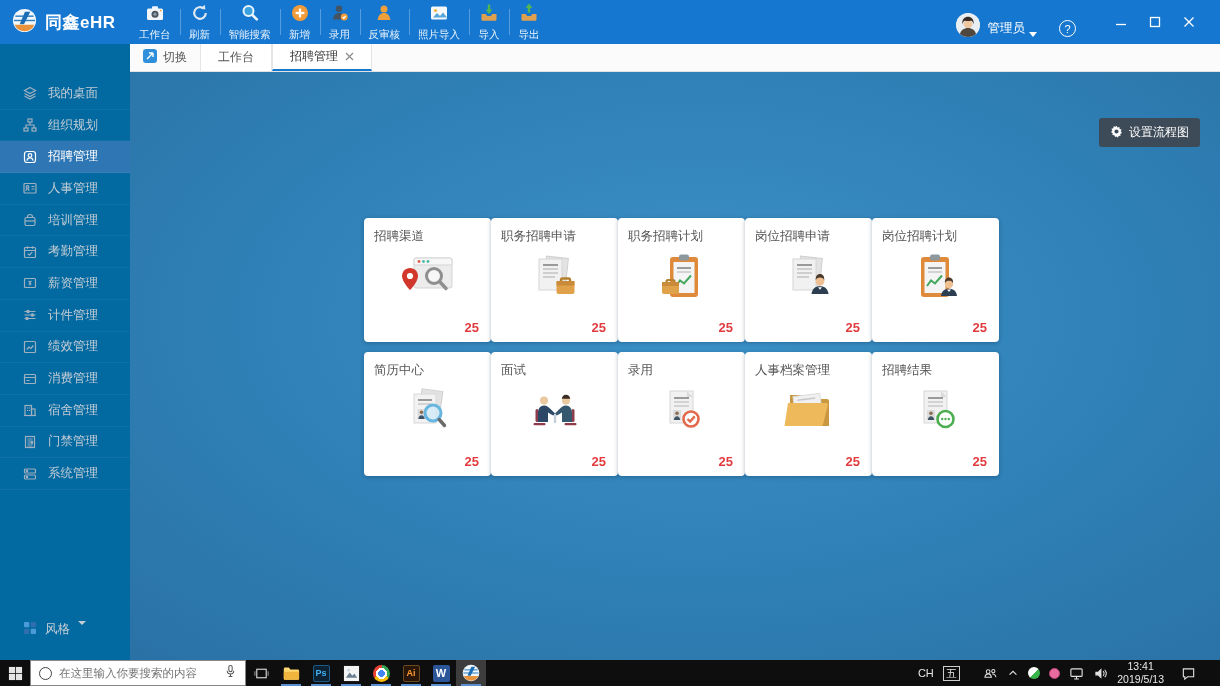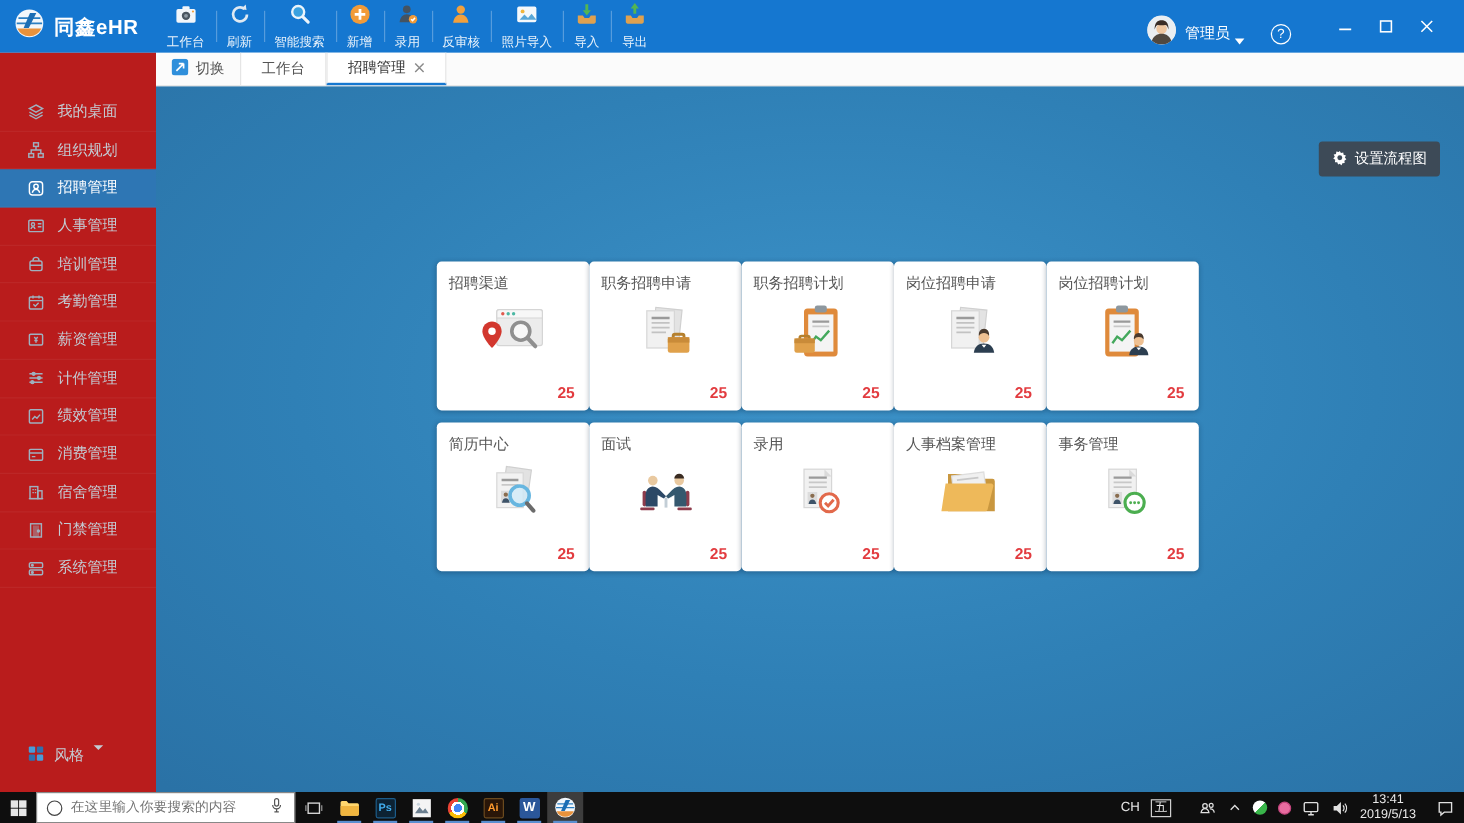--- a/index.html
+++ b/index.html
@@ -30,21 +30,21 @@
   
   .tabbar { position:absolute; left:130px; top:44px; width:1090px; height:28px;
     background:#fbfbfb; border-bottom:1px solid #e2e2e2; display:flex; align-items:stretch; }
   .switch-btn { display:flex; align-items:center; gap:6px; padding:0 13px; font-size:12px;
     color:#555; cursor:pointer; }
   .tab { display:flex; align-items:center; gap:7px; padding:0 17px; font-size:12px; color:#555;
     background:#fff; border-left:1px solid #e5e5e5; border-right:1px solid #e5e5e5; cursor:pointer; }
   .tab.active { border-bottom:2px solid #1577d0; color:#333; }
 
   
-  .sidebar { position:absolute; left:0; top:44px; width:130px; height:616px; background:#b91c1c; }
+  .sidebar { position:absolute; left:0; top:44px; width:130px; height:616px; background:#0369a1; }
   .side-list { padding-top:34px; }
   .side-item { height:31.7px; display:flex; align-items:center; gap:11px; padding-left:23px;
     color:#c3ccd4; font-size:12.5px; cursor:pointer; border-bottom:1px solid rgba(255,255,255,.05); }
   .side-item.active { background:#2e76b4; color:#fff; }
   .side-icon { width:14px; height:14px; display:flex; color:#9fb0bf; }
   .side-item.active .side-icon { color:#fff; }
   .side-style { position:absolute; left:23px; bottom:22px; display:flex; align-items:flex-start;
     gap:8px; color:#c3ccd4; font-size:12.5px; cursor:pointer; }
   .caret-sm { width:0; height:0; border-left:4px solid transparent; border-right:4px solid transparent;
     border-top:4px solid #c3ccd4; }
@@ -78,21 +78,21 @@
     background:#5a8fd0; }
   .tb-app.active { background:#3d3d3d; }
   .appsq { width:17px; height:17px; border-radius:2px; display:flex; align-items:center;
     justify-content:center; font-size:9px; font-weight:bold; }
   .ps { background:#0c2233; color:#43b0f1; border:1px solid #1c5c8a; }
   .ai { background:#2a1608; color:#ff9a2e; border:1px solid #6b4a1e; }
   .word { background:#2b579a; color:#fff; font-size:11px; }
   .chrome-ic { width:17px; height:17px; border-radius:50%;
     background:radial-gradient(circle at center, #4285f4 0 3.5px, #fff 3.5px 5.5px, transparent 5.5px),
       conic-gradient(from -120deg, #ea4335 0 120deg, #34a853 0 240deg, #fbbc05 0 360deg); }
-  .tray { margin-left:auto; display:flex; align-items:center; gap:9px; padding-right:8px; }
+  .tray { margin-left:auto; display:flex; align-items:center; gap:9px; padding-right:24px; }
   .tray-txt { font-size:11px; }
   .ime-box { font-size:10.5px; border:1px solid #cfcfcf; padding:0 2.5px; line-height:13px; }
   .clock { font-size:10.5px; line-height:1.25; text-align:center; }
   .dot-drive { width:12px; height:12px; border-radius:50%;
     background:linear-gradient(135deg,#fff 50%,#39b54a 50%); }
   .dot-pink { width:11px; height:11px; border-radius:50%; background:#e86ca0;
     border:1px solid #c2447c; }
   .tray-ic { display:flex; align-items:center; }
 </style>
 </head>
@@ -557,21 +557,21 @@
               <rect x="17" y="9" width="27" height="13" fill="#f0f0f0" stroke="#dddddd"></rect>
               <line x1="21" y1="13" x2="39" y2="13" stroke="#c8c8c8" stroke-width="1.5"></line>
             </g>
             <path d="M11 17h38a1.8 1.8 0 0 1 1.8 2.2L46 38.5a2 2 0 0 1-2 1.5H7.5z" fill="#eeb95a"></path>
           </svg>
         </div>
       <div class="card-count">25</div>
     </div>
 
     <div class="card">
-      <div class="card-title">事务管理</div>
+      <div class="card-title">招聘结果</div>
       <div class="card-icon">
           <svg width="64" height="52" viewBox="0 0 64 52">
             <rect x="20" y="5" width="23" height="32" fill="#f1f1f1" stroke="#d6d6d6"></rect>
             <path d="M37 5l6 6h-6z" fill="#dadada"></path>
             <line x1="24" y1="12" x2="39" y2="12" stroke="#9a9a9a" stroke-width="2"></line>
             <line x1="24" y1="16" x2="39" y2="16" stroke="#c8c8c8" stroke-width="1.5"></line>
             <line x1="24" y1="20" x2="39" y2="20" stroke="#c8c8c8" stroke-width="1.5"></line>
             <rect x="23" y="24" width="8" height="10" fill="#dcdcdc"></rect>
             <circle cx="27" cy="27.2" r="1.8" fill="#8a6d4f"></circle>
             <path d="M23.8 34c.4-2.6 1.6-3.7 3.2-3.7s2.8 1.1 3.2 3.7z" fill="#3e5368"></path>

